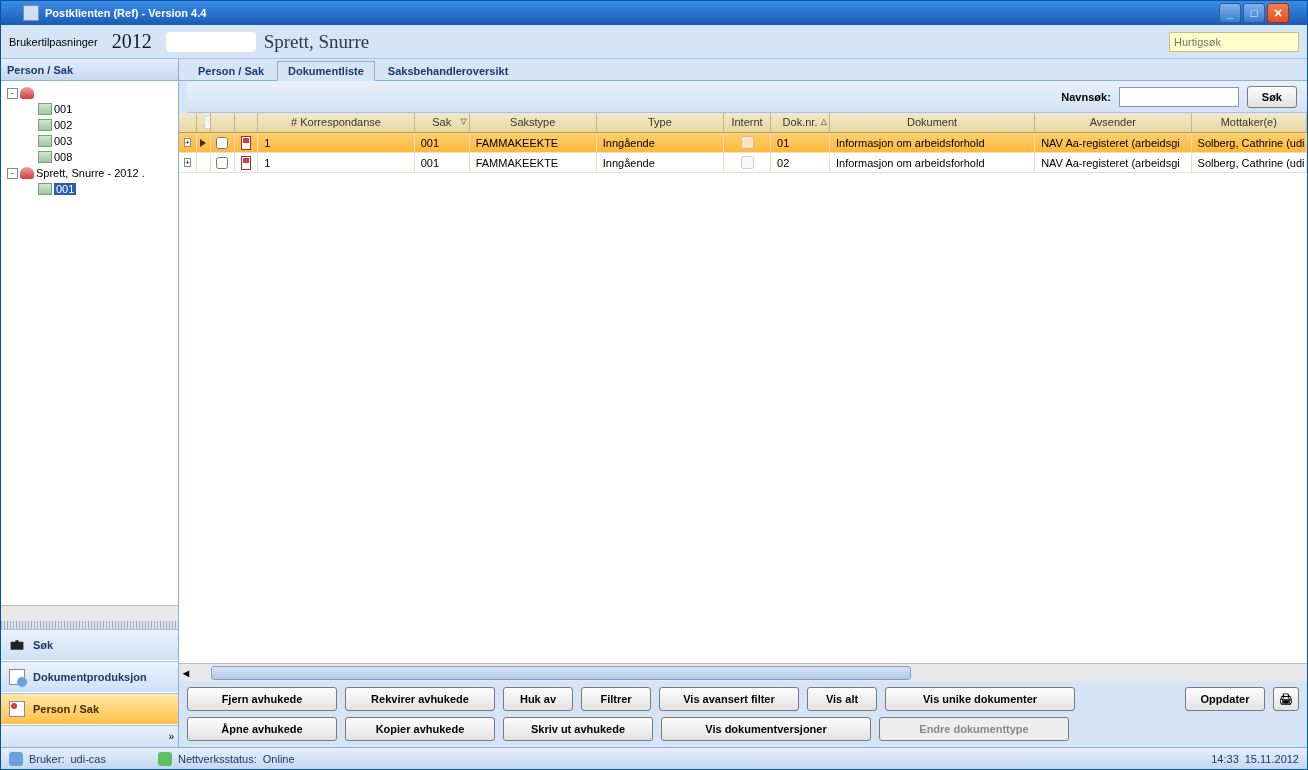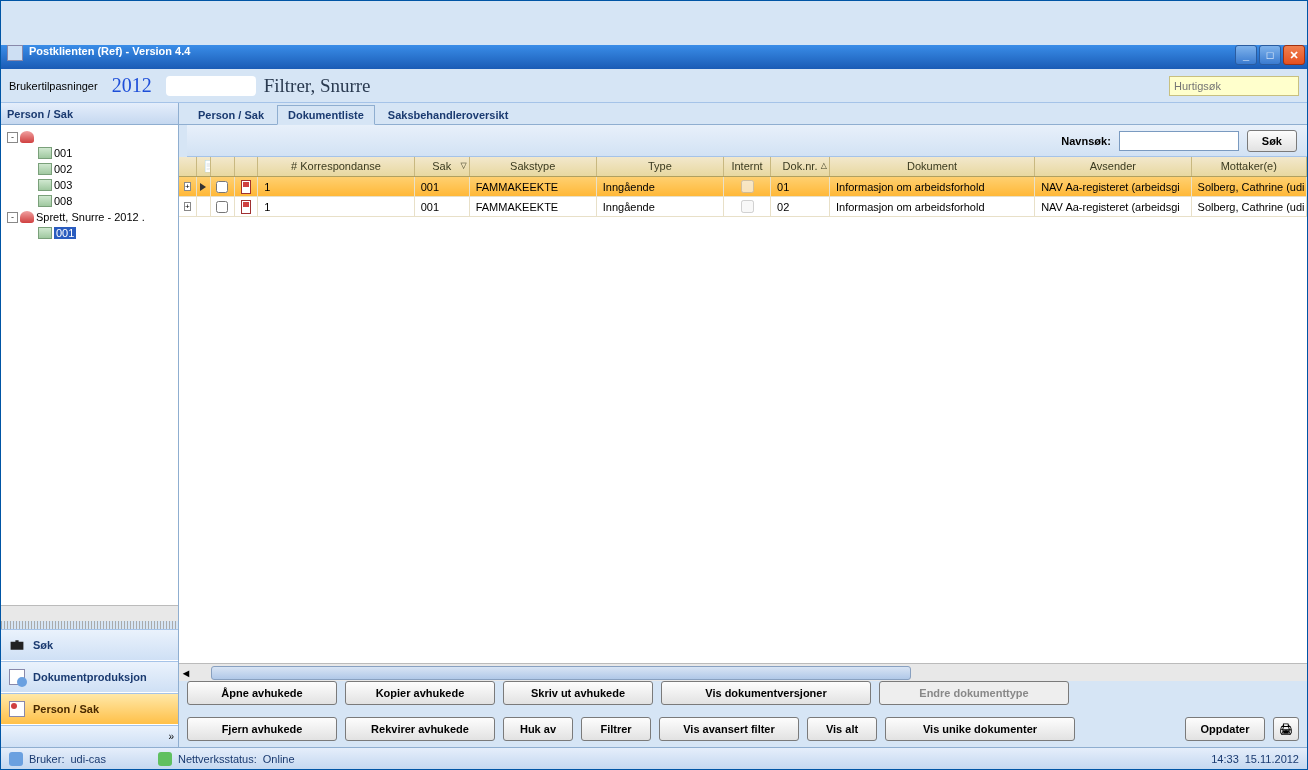--- a/index.html
+++ b/index.html
@@ -1,28 +1,28 @@
 <!DOCTYPE html>
 <html><head>
 <meta charset="utf-8">
 <style>
 * { box-sizing: border-box; margin: 0; padding: 0; font-family: Tahoma, Arial, sans-serif; font-size: 11px; }
 body { background: #d6e5f5; overflow: hidden; }
 
 .window { width: 1308px; height: 770px; display: flex; flex-direction: column; border: 1px solid #0055a5; background: #d6e5f5; }
 
-.titlebar { height: 24px; background: linear-gradient(to bottom, #3a8de8 0%, #1a5bb5 100%); display: flex; align-items: flex-start; color: #fff; font-weight: bold; padding: 0 2px; margin-top: 44px; }
+.titlebar { height: 24px; background: linear-gradient(to bottom, #3a8de8 0%, #1a5bb5 100%); display: flex; align-items: center; color: #fff; font-weight: bold; padding: 0 18px; }
 .titlebar .ticon { width: 16px; height: 16px; margin: 0 4px; background: #cddff3; border: 1px solid #88a; }
 .titlebar .title { flex: 1; padding-left: 2px; }
 .titlebar .wbtns { display: flex; gap: 2px; }
 .titlebar .wbtn { width: 22px; height: 20px; background: linear-gradient(to bottom,#7fb3ec,#3a7bd0); border: 1px solid #2a5ca0; border-radius: 3px; display:flex; align-items:center; justify-content:center; color:#fff; font-weight:bold; cursor:pointer; }
 .titlebar .wbtn.close { background: linear-gradient(to bottom,#f08050,#e55020); border-color:#a03010; }
 
 .toolbar-row { height: 34px; display: flex; align-items: center; padding: 0 8px; background: #d6e5f5; border-bottom: 1px solid #a5c3e8; gap: 8px; }
-.toolbar-row .big-year { font-size: 20px; font-family: "Times New Roman", serif; color: #1d4ed8; padding: 0 6px; }
+.toolbar-row .big-year { font-size: 20px; font-family: "Times New Roman", serif; color: #0f172a; padding: 0 6px; }
 .toolbar-row .redact { width: 90px; height: 20px; background: #fff; border-radius: 4px; }
 .toolbar-row .big-name { font-size: 19px; font-family: "Times New Roman", serif; color: #2a3a50; }
 .toolbar-row .spacer { flex:1; }
 .toolbar-row .quicksearch { width: 130px; height: 20px; background: #ffffcc; border: 1px solid #c8c080; padding: 2px 4px; color: #888; }
 
 .body-row { flex: 1; display: flex; min-height: 0; }
 
 .leftpanel { width: 178px; display: flex; flex-direction: column; border-right: 1px solid #8faed0; }
 .lp-header { height: 22px; background: linear-gradient(to bottom,#e5eefb,#c5d8f0); border-bottom: 1px solid #8faed0; display:flex; align-items:center; padding: 0 6px; font-weight: bold; color: #1a3a70; }
 .tree { flex: 1; background: #fff; overflow: auto; padding: 4px 2px; }
@@ -106,21 +106,21 @@
       <div class="wbtn">_</div>
       <div class="wbtn">□</div>
       <div class="wbtn close">✕</div>
     </div>
   </div>
 
   <div class="toolbar-row">
     <span>Brukertilpasninger</span>
     <span class="big-year">2012</span>
     <span class="redact"></span>
-    <span class="big-name">Filtrer, Snurre</span>
+    <span class="big-name">Sprett, Snurre</span>
     <span class="spacer"></span>
     <input class="quicksearch" placeholder="Hurtigsøk" style="">
   </div>
 
   <div class="body-row">
 
     <div class="leftpanel">
       <div class="lp-header">Person / Sak</div>
       <div class="tree" id="tree">
           <div class="tree-node">
@@ -267,38 +267,38 @@
               <div class="gc col-mottaker">Solberg, Cathrine (udi</div>
             </div>
           </div>
       </div>
 
       <div class="grid-hscroll">
         <div style="width:14px;text-align:center">◄</div>
         <div class="thumb"></div>
       </div>
 
-      <div class="btnrow" style="padding-top:0">
-        <button class="abtn">Åpne avhukede</button>
-        <button class="abtn">Kopier avhukede</button>
-        <button class="abtn" style="min-width:150px">Skriv ut avhukede</button>
-        <button class="abtn" style="min-width:210px">Vis dokumentversjoner</button>
-        <button class="abtn disabled" style="min-width:190px">Endre dokumenttype</button>
-      </div>
       <div class="btnrow">
         <button class="abtn">Fjern avhukede</button>
         <button class="abtn">Rekvirer avhukede</button>
         <button class="abtn small">Huk av</button>
         <button class="abtn small">Filtrer</button>
         <button class="abtn" style="min-width:140px">Vis avansert filter</button>
         <button class="abtn small">Vis alt</button>
         <button class="abtn" style="min-width:190px">Vis unike dokumenter</button>
         <div class="gap"></div>
         <button class="abtn small" style="min-width:80px">Oppdater</button>
         <button class="abtn iconbtn">🖨</button>
+      </div>
+      <div class="btnrow" style="padding-top:0">
+        <button class="abtn">Åpne avhukede</button>
+        <button class="abtn">Kopier avhukede</button>
+        <button class="abtn" style="min-width:150px">Skriv ut avhukede</button>
+        <button class="abtn" style="min-width:210px">Vis dokumentversjoner</button>
+        <button class="abtn disabled" style="min-width:190px">Endre dokumenttype</button>
       </div>
 
     </div>
 
   </div>
 
   <div class="statusbar">
     <span class="sicon"></span>
     <span>Bruker:</span>
     <span>udi-cas</span>

